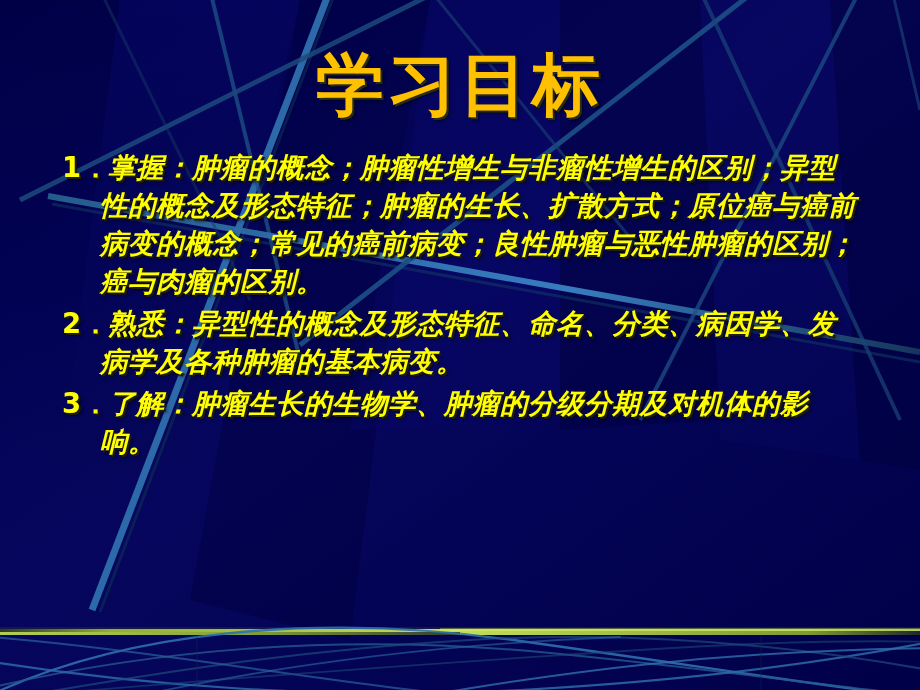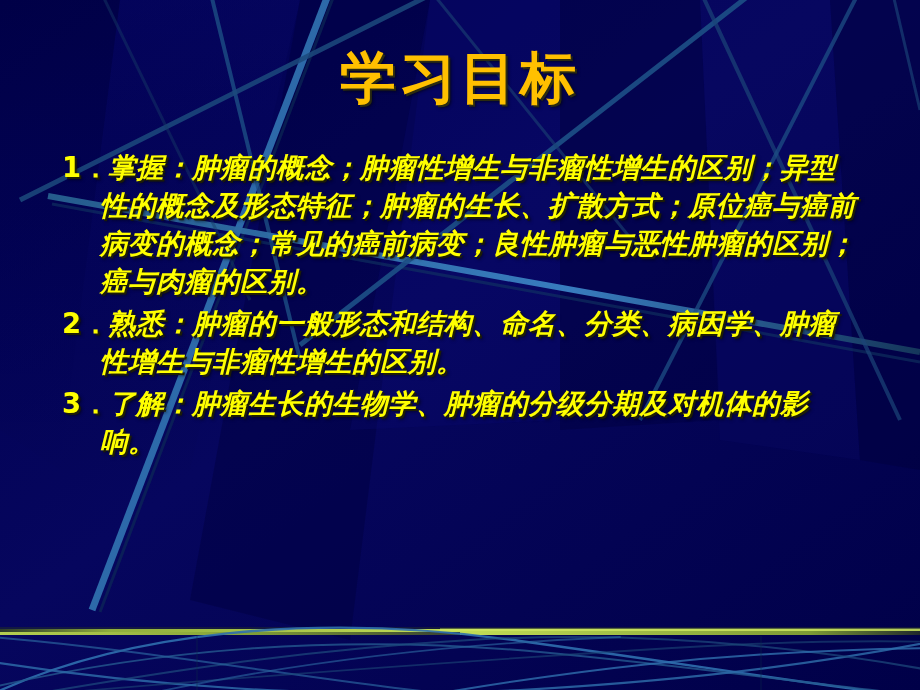--- a/index.html
+++ b/index.html
@@ -38,21 +38,21 @@
     inset: 0;
     z-index: 2;
   }
 
   #slide-title {
     position: absolute;
     top: 48px;
     left: 0;
     width: 920px;
     text-align: center;
-    font-size: 56px;
+    font-size: 68px;
     line-height: 1.08;
     font-weight: bold;
     color: #FFC000;
     letter-spacing: 4px;
     text-shadow: 2px 2px 0 #2b2b10, 3px 3px 3px rgba(0,0,0,.55);
     white-space: nowrap;
   }
 
   #body-block {
     position: absolute;
@@ -192,21 +192,21 @@
 
     <div id="slide-title">学习目标</div>
 
     <div id="body-block">
 
       <div class="goal-item" id="item-1">
         <span class="marker">1．</span><span class="goal-text">掌握：肿瘤的概念；肿瘤性增生与非瘤性增生的区别；异型性的概念及形态特征；肿瘤的生长、扩散方式；原位癌与癌前病变的概念；常见的癌前病变；良性肿瘤与恶性肿瘤的区别；癌与肉瘤的区别。</span>
       </div>
 
       <div class="goal-item" id="item-2">
-        <span class="marker">2．</span><span class="goal-text">熟悉：肿瘤的一般形态和结构、命名、分类、病因学、肿瘤性增生与非瘤性增生的区别。</span>
+        <span class="marker">2．</span><span class="goal-text">熟悉：异型性的概念及形态特征、命名、分类、病因学、发病学及各种肿瘤的基本病变。</span>
       </div>
 
       <div class="goal-item" id="item-3">
         <span class="marker">3．</span><span class="goal-text">了解：肿瘤生长的生物学、肿瘤的分级分期及对机体的影响。</span>
       </div>
 
     </div>
   </div>
 </div>
 

